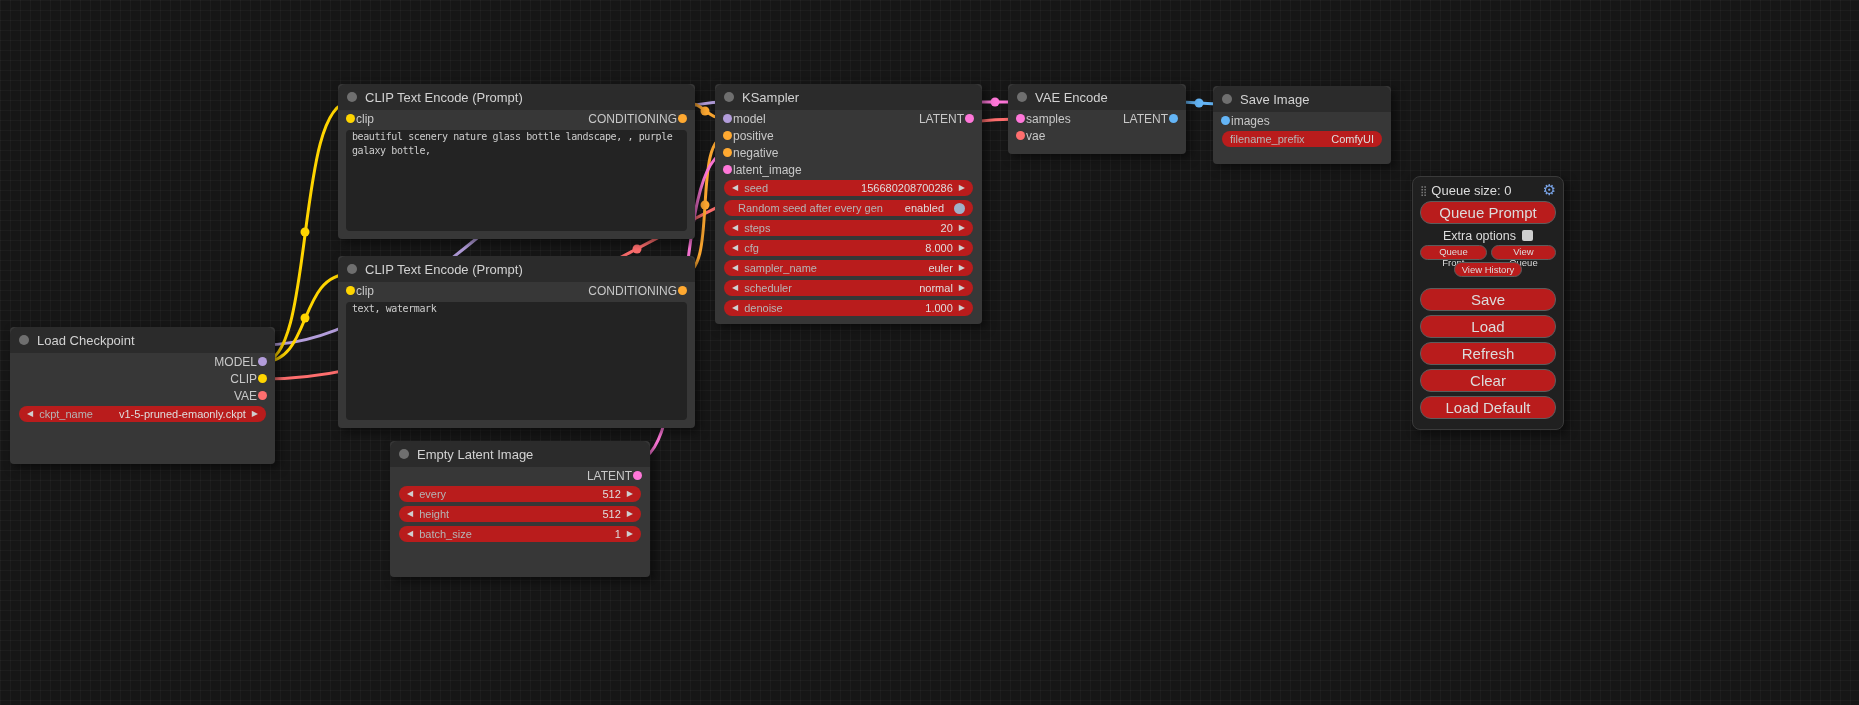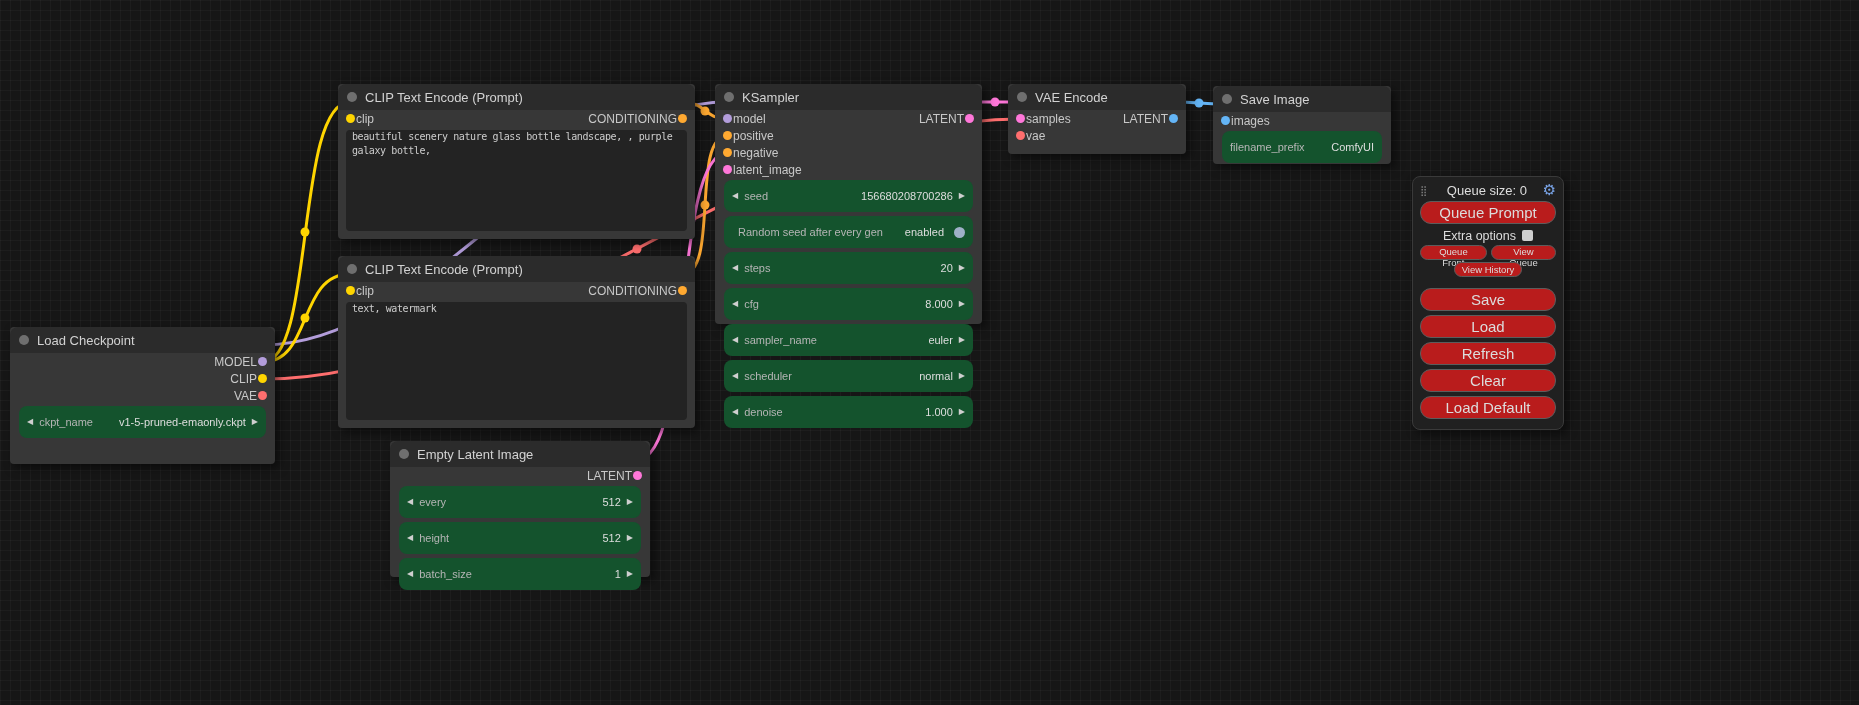--- a/index.html
+++ b/index.html
@@ -14,36 +14,36 @@
   svg.wires path { fill:none; stroke-width:3; stroke-linecap:round; }
 
   .node { position:absolute; z-index:2; background:#373737; border-radius:4px;
     box-shadow:4px 4px 10px rgba(0,0,0,0.5); display:flex; flex-direction:column; color:#c8c8c8;margin-top:16px; }
   .node-header { height:26px; flex:none; background:#2b2b2b; border-radius:8px 8px 0 0;
     display:flex; align-items:center; gap:8px; padding:0 9px; font-size:13px; color:#d2d2d2; }
   .collapse-dot { width:10px; height:10px; border-radius:50%; background:#6f6f6f; flex:none; }
   .row { display:flex; align-items:center; height:17px; padding:0 8px; gap:1px; font-size:12px; flex:none; }
   .dot { width:9px; height:9px; border-radius:50%; flex:none; }
   .spacer { flex:1; }
-  .widget { height:16px; margin:2px 9px; flex:none; background:#14532d; border-radius:8px;
-    display:flex; align-items:center; gap:6px; padding:16px 8px; font-size:11px; color:#c8c8c8; }
+  .widget { height:16px; margin:2px 9px; flex:none; background:#b91c1c; border-radius:8px;
+    display:flex; align-items:center; gap:6px; padding:8px 8px; font-size:11px; color:#c8c8c8; }
   .widget .arr { font-size:8px; color:#cfcfcf; line-height:1; cursor:pointer; }
   .widget .wn { color:#b5b5b5; }
   .widget .wv { margin-left:auto; color:#dedede; }
   .toggle-knob { width:11px; height:11px; border-radius:50%; background:#9fb0c8; flex:none; margin-left:4px; }
   .prompt-text { flex:1; margin:3px 8px 8px; background:#232323; border-radius:4px; padding:0 6px;
     font-family:"DejaVu Sans Mono", monospace; font-size:10px; letter-spacing:-0.4px; line-height:1.4;
     color:#cdcdcd; white-space:pre-wrap; overflow:hidden; }
 
   .queue-panel { position:absolute; left:1412px; top:176px; width:152px; z-index:3;
     background:#202020; border:1px solid #3a3a3a; border-radius:8px; padding:4px 7px 8px;
     display:flex; flex-direction:column; box-shadow:4px 4px 10px rgba(0,0,0,0.5); }
   .panel-header { display:flex; align-items:center; height:18px; color:#dddddd; font-size:13px; }
   .drag-handle { color:#7d7d7d; font-size:10px; margin-right:4px; cursor:grab; }
-  .qsize { flex:1; text-align:center; }
+  .qsize { flex:1; text-align:left; }
   .gear-icon { color:#79a3e6; font-size:15px; cursor:pointer; }
   button { font-family:inherit; background:#b91c1c; border:1px solid #5c5c5c; color:#dcdcdc;
     border-radius:11px; cursor:pointer; }
   .btn-big { height:23px; font-size:15px; margin:2px 0; }
   .extra-row { display:flex; align-items:center; justify-content:center; gap:6px; font-size:12.5px;
     color:#dddddd; height:17px; margin-top:1px; }
   .checkbox { width:11px; height:11px; background:#cfcfcf; border-radius:2px; cursor:pointer; }
   .row-2 { display:flex; gap:4px; justify-content:center; margin:1px 0; }
   .btn-small { font-size:9.5px; height:15px; border-radius:8px; padding:0 7px; }
   .gap { height:8px; flex:none; }

